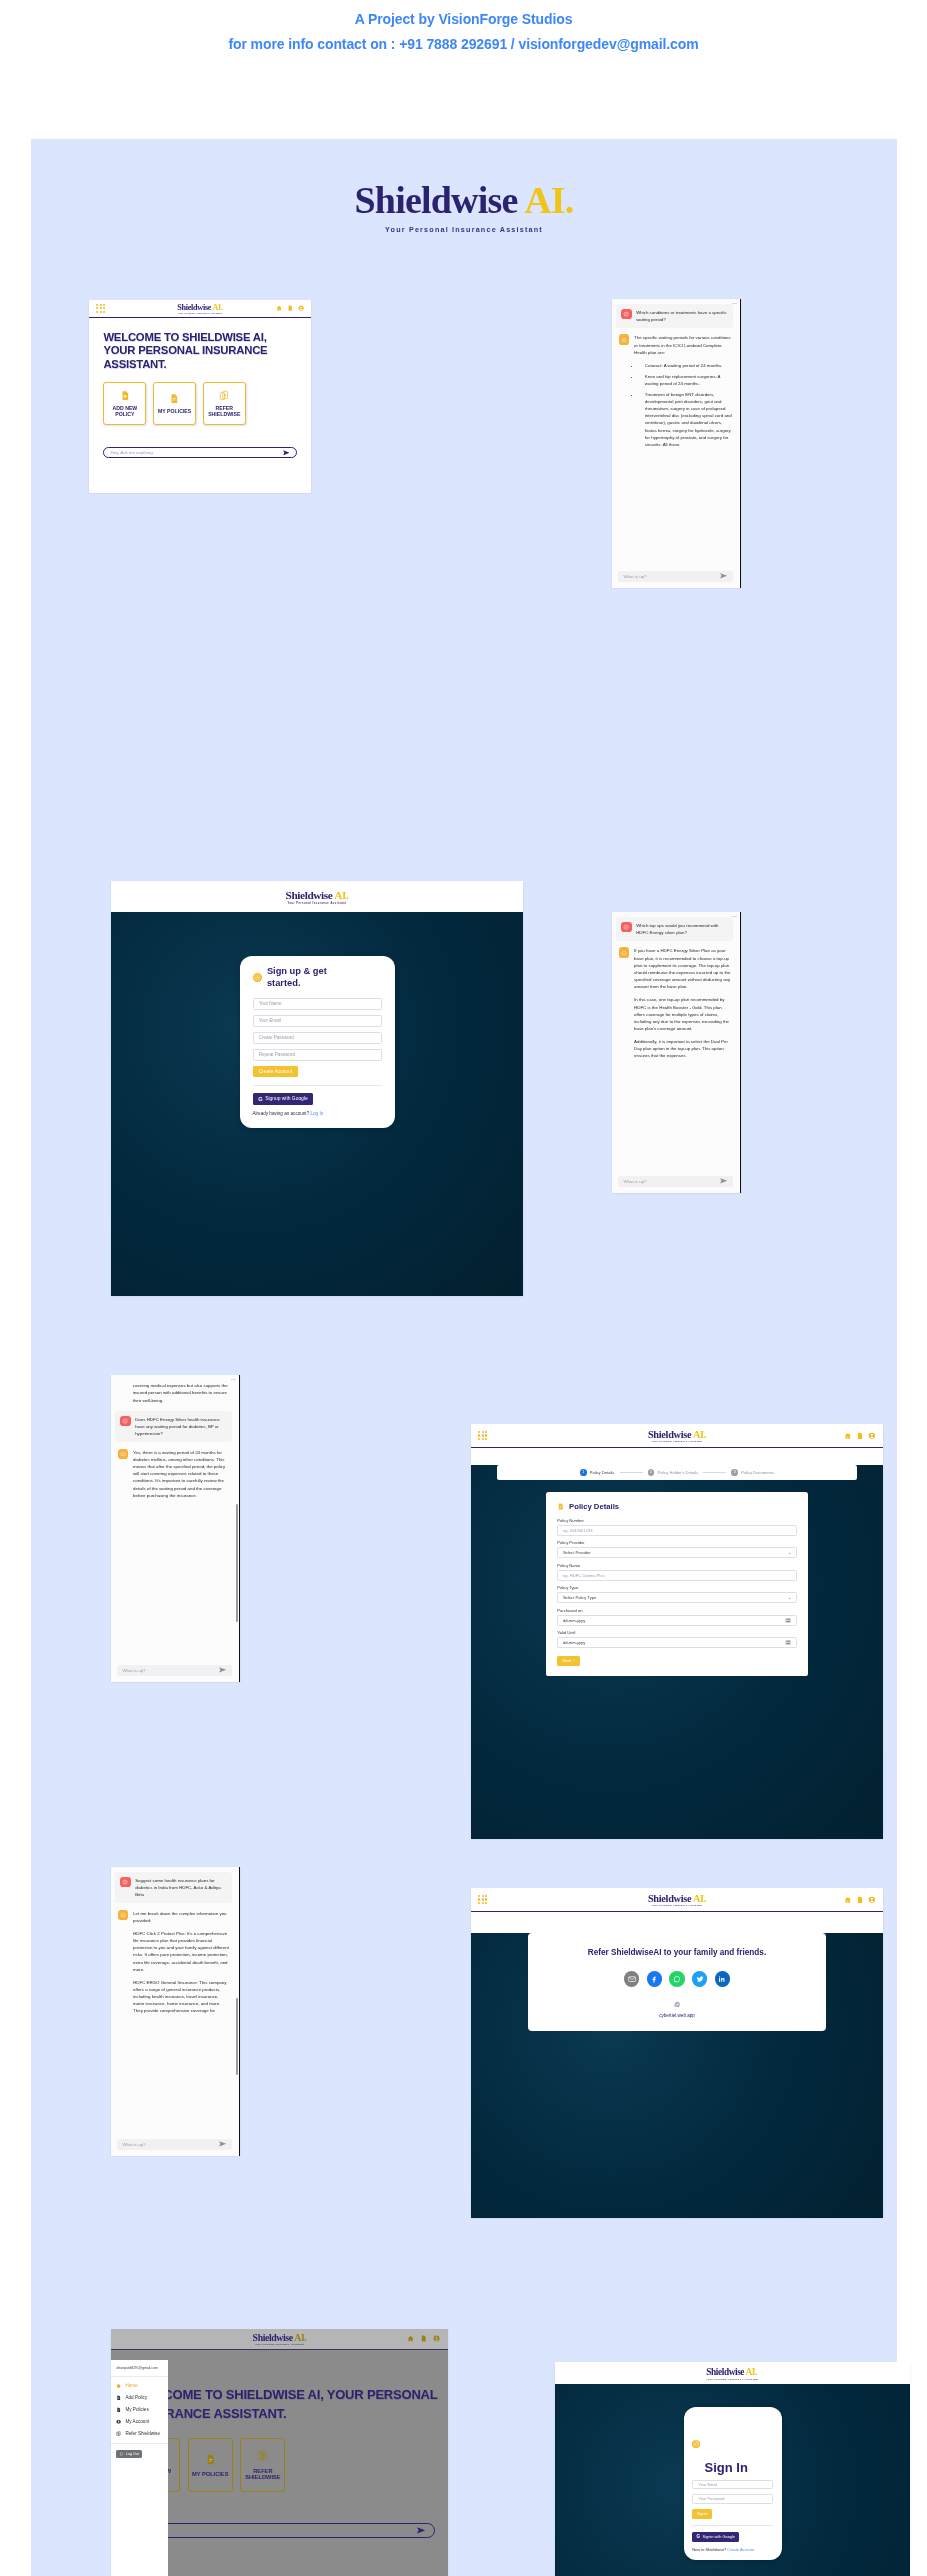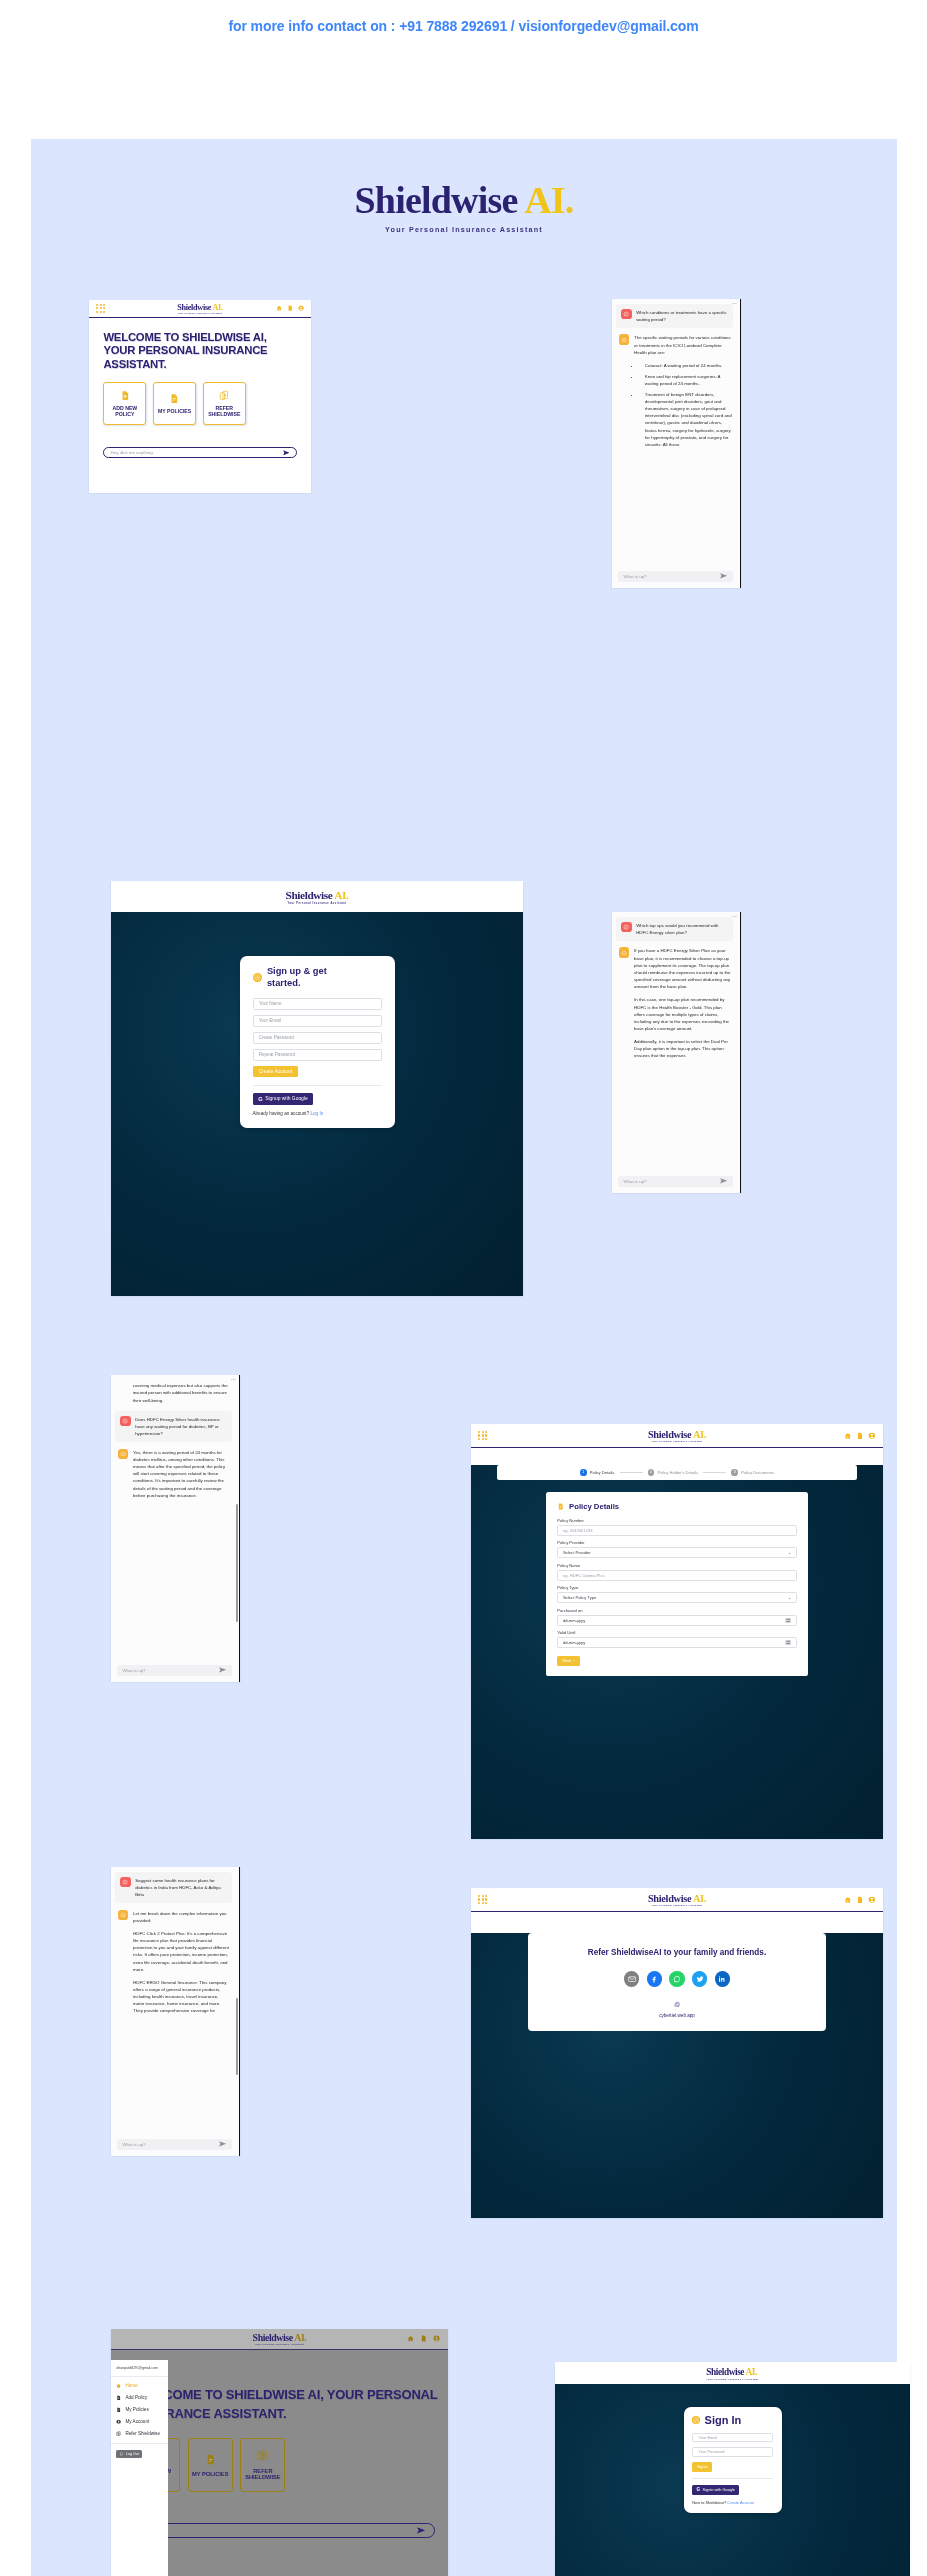--- a/index.html
+++ b/index.html
@@ -94,21 +94,21 @@
   #mock-chat2 { left:581px; top:773px; width:129px; height:281px; }
   #mock-chat3 { left:80px; top:1236px; width:129px; height:307px; }
   #mock-chat4 { left:80px; top:1728px; width:129px; height:289px; }
 
   
   #mock-signup { left:80px; top:742px; width:412px; height:415px; }
   .navy { background:radial-gradient(circle at 34% 30%, #0a3a52 0%, #03293e 48%, #02202f 100%); }
   .logobar { height:31px; background:#fff; display:flex; align-items:center; justify-content:center;}
   .logobar .brand { font-size:11.3px; letter-spacing:-0.4px;}
   .logobar .brand-tag { font-size:2.6px; letter-spacing:0.5px; margin-top:1px;}
-  .authcard { background:#fff; border-radius:7px; padding:10.3px 13px 12.4px 13px;
+  .authcard { background:#fff; border-radius:12px; padding:10.3px 13px 12.4px 13px;
               box-shadow:0 1px 5.2px rgba(0,0,0,.22);}
   .auth-head { display:flex; align-items:center; gap:4.6px; margin-bottom:8.8px;}
   .auth-head .bub { width:9.8px; height:9.8px; border-radius:50%; background:#f5b921;
                     display:flex; align-items:center; justify-content:center;}
   .auth-head .bub svg { width:6.7px; height:6.7px; fill:#fff;}
   .auth-head h3 { color:#2b2270; font-size:9.3px; font-weight:bold; line-height:11.3px; max-width:77px;}
   .fld { border:0.5px solid #dcdfe4; border-radius:1.5px; height:12.4px; display:flex; align-items:center;
          padding:0 5.2px; margin-bottom:4.6px; color:#9aa0ab; font-size:4.6px; background:#fff;}
   .btn-yellow { background:#f2c230; color:#fff; border:none; border-radius:1.5px; font-size:4.9px;
                 padding:3.1px 6.2px; font-weight:500; display:inline-block; cursor:pointer;}
@@ -193,20 +193,21 @@
             display:inline-flex; align-items:center; gap:2.1px; font-size:3.6px; padding:2.1px 3.6px;}
   .logout svg { width:4.1px; height:4.1px; fill:#fff;}
 
   
   #mock-signin { left:524px; top:2223px; width:355px; height:361px; }
 </style>
 </head>
 <body>
 
 <div class="credit" id="credit-top">
+  <div class="l1">A Project by VisionForge Studios</div>
   <div class="l2">for more info contact on : +91 7888 292691 / visionforgedev@gmail.com</div>
 </div>
 
 <div class="board">
 
   <div class="hero-logo">
     <div class="brand"><span class="sw">Shieldwise</span> <span class="ai">AI.</span></div>
     <div class="brand-tag">Your Personal Insurance Assistant</div>
   </div>
 
@@ -757,21 +758,21 @@
       <div class="authcard" style="width:98px; padding:7.7px 8.8px 8.8px 8.8px;">
         <div class="auth-head" style="margin-bottom:6.7px;">
           <div class="bub" style="width:7.7px;height:7.7px;">
               <svg viewBox="0 0 24 24">
                 <circle cx="12" cy="12" r="10" fill="none" stroke="#fff" stroke-width="1.6"></circle>
                 <circle cx="12" cy="8.6" r="2"></circle>
                 <circle cx="8" cy="14" r="2"></circle>
                 <circle cx="16" cy="14" r="2"></circle>
               </svg>
             </div>
-          <h3 style="font-size:11px;">Sign In</h3>
+          <h3 style="font-size:13px;margin-top:47px;">Sign In</h3>
         </div>
         <div class="fld" style="height:9.8px;font-size:3.9px;">
             <span>Your Email</span>
           </div>
         <div class="fld" style="height:9.8px;font-size:3.9px;">
             <span>Your Password</span>
           </div>
         <div style="margin-top:3.6px;"><span class="btn-yellow" style="font-size:3.9px;padding:2.6px 4.6px;">Signin</span></div>
         <div class="hr" style="margin:6.2px 0 5.7px 0;"></div>
         <div class="btn-google" style="font-size:3.9px;padding:2.6px 4.1px;">

